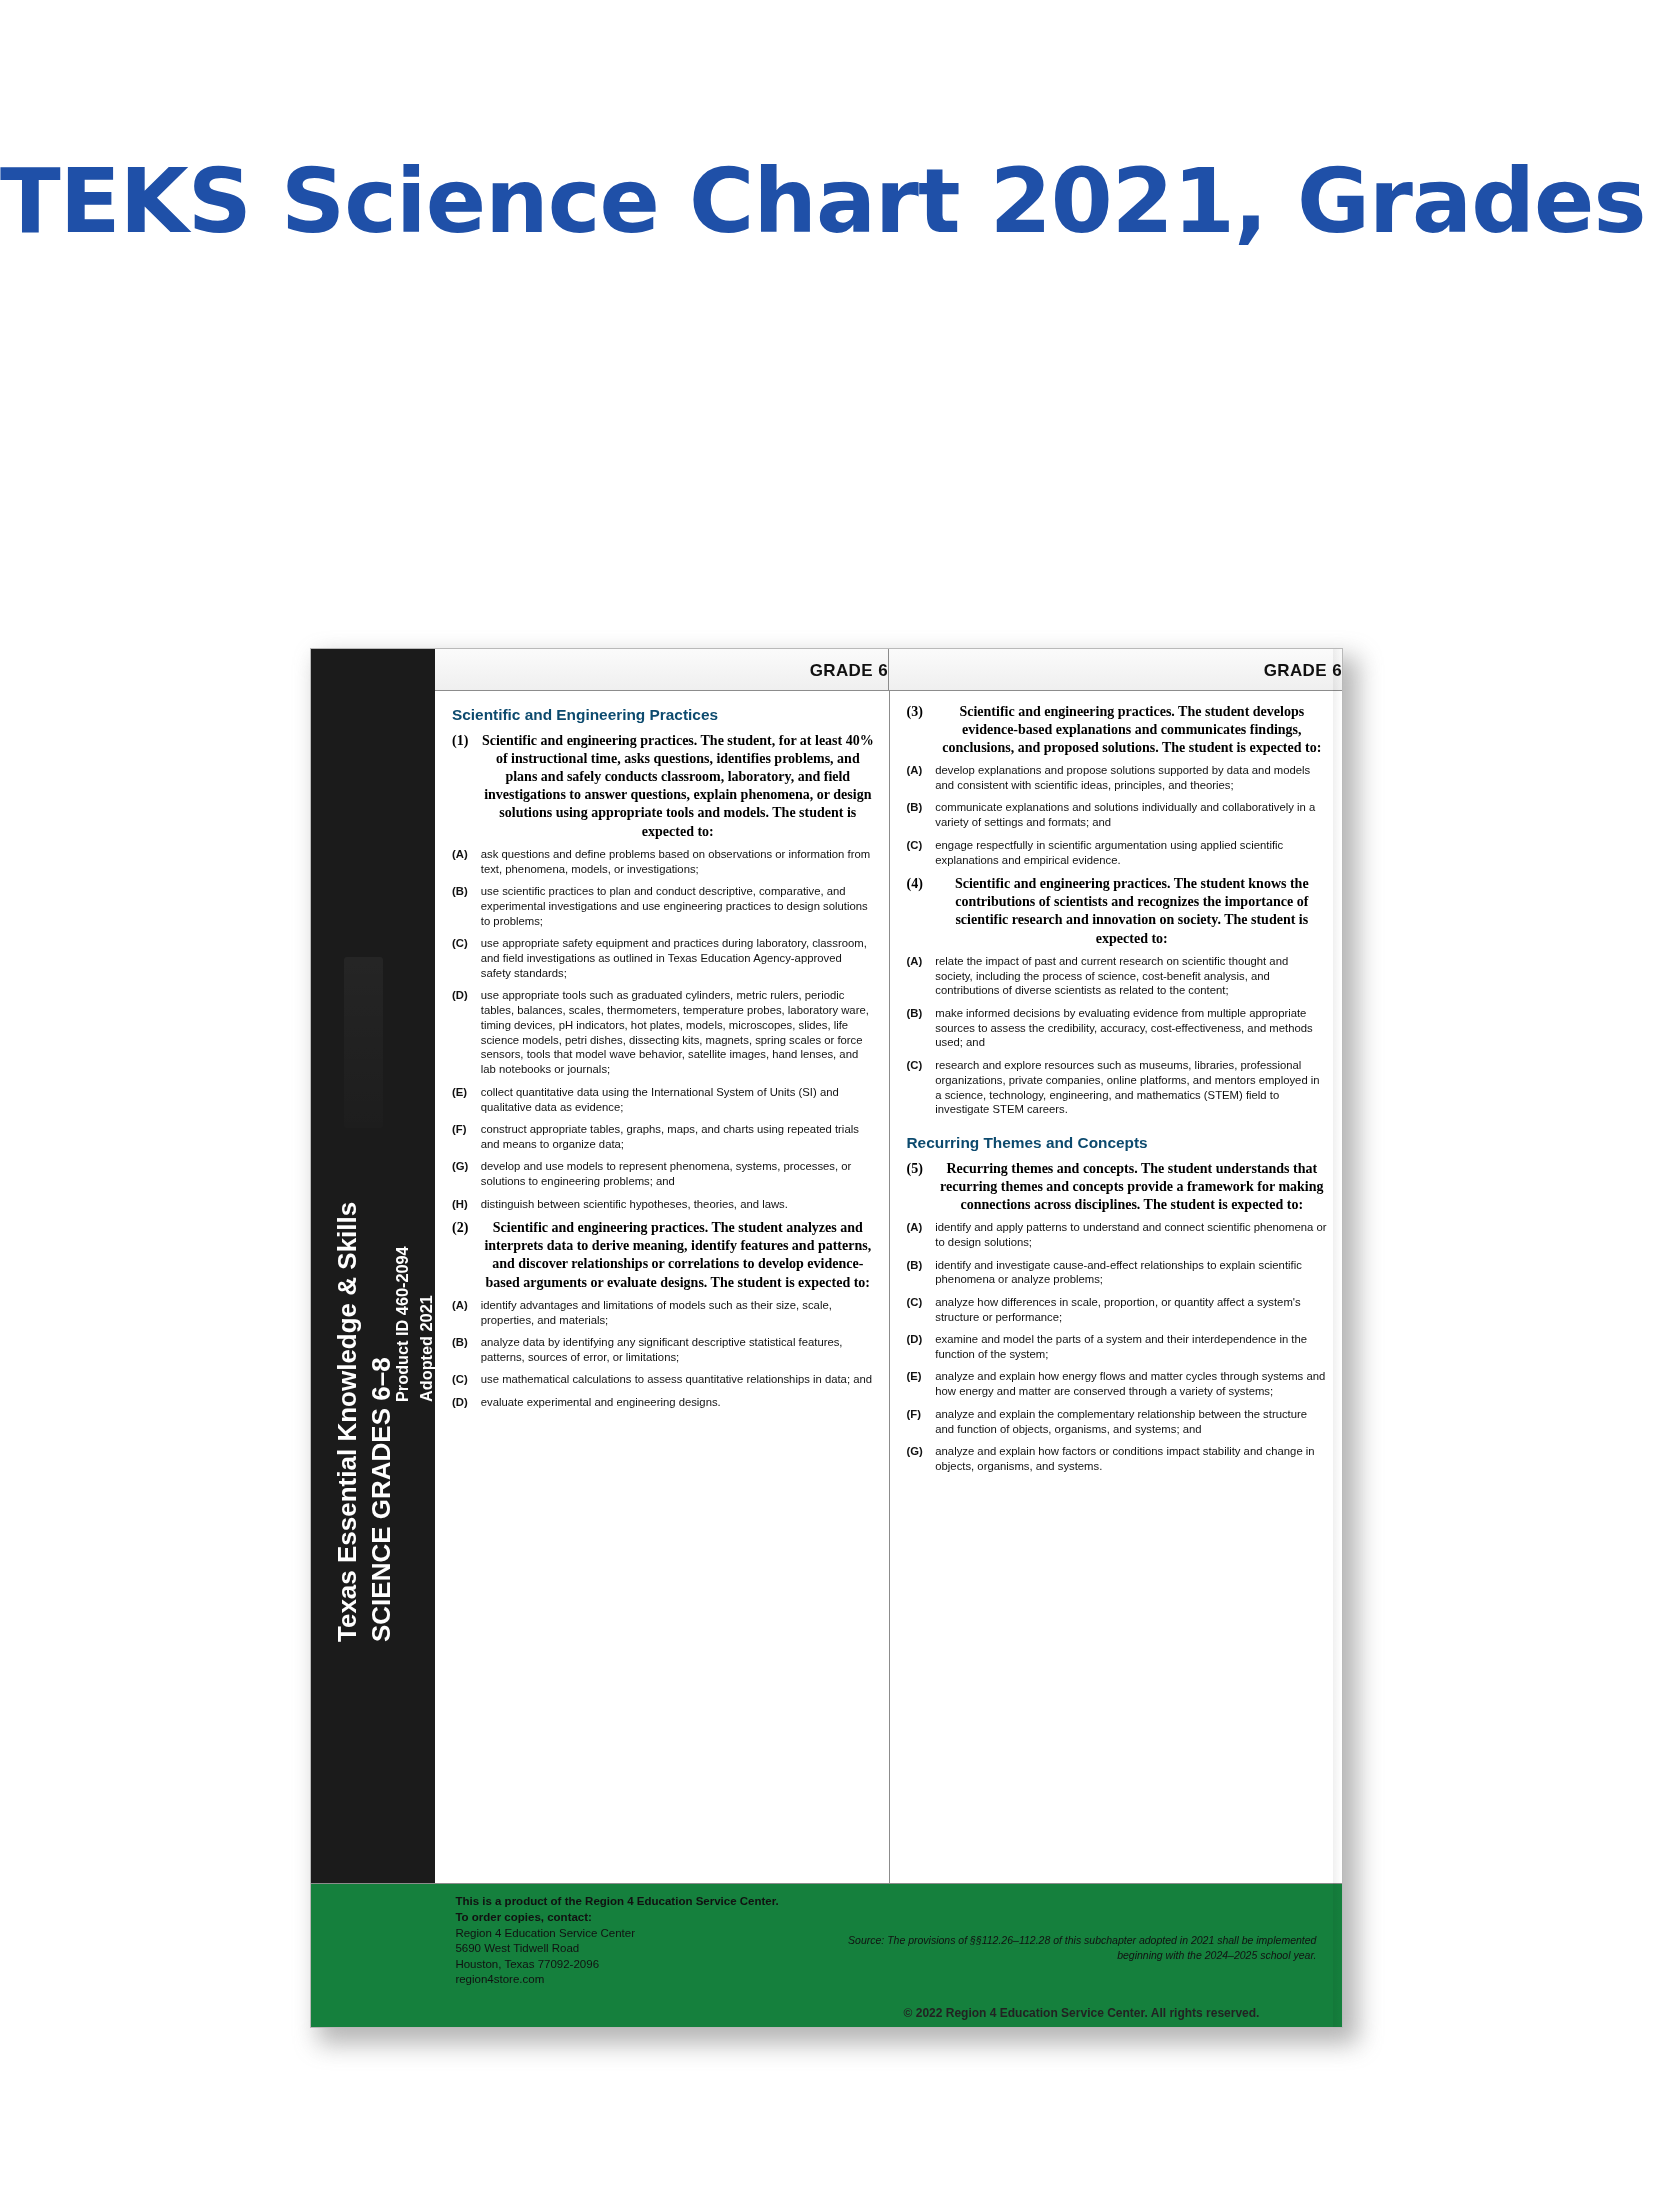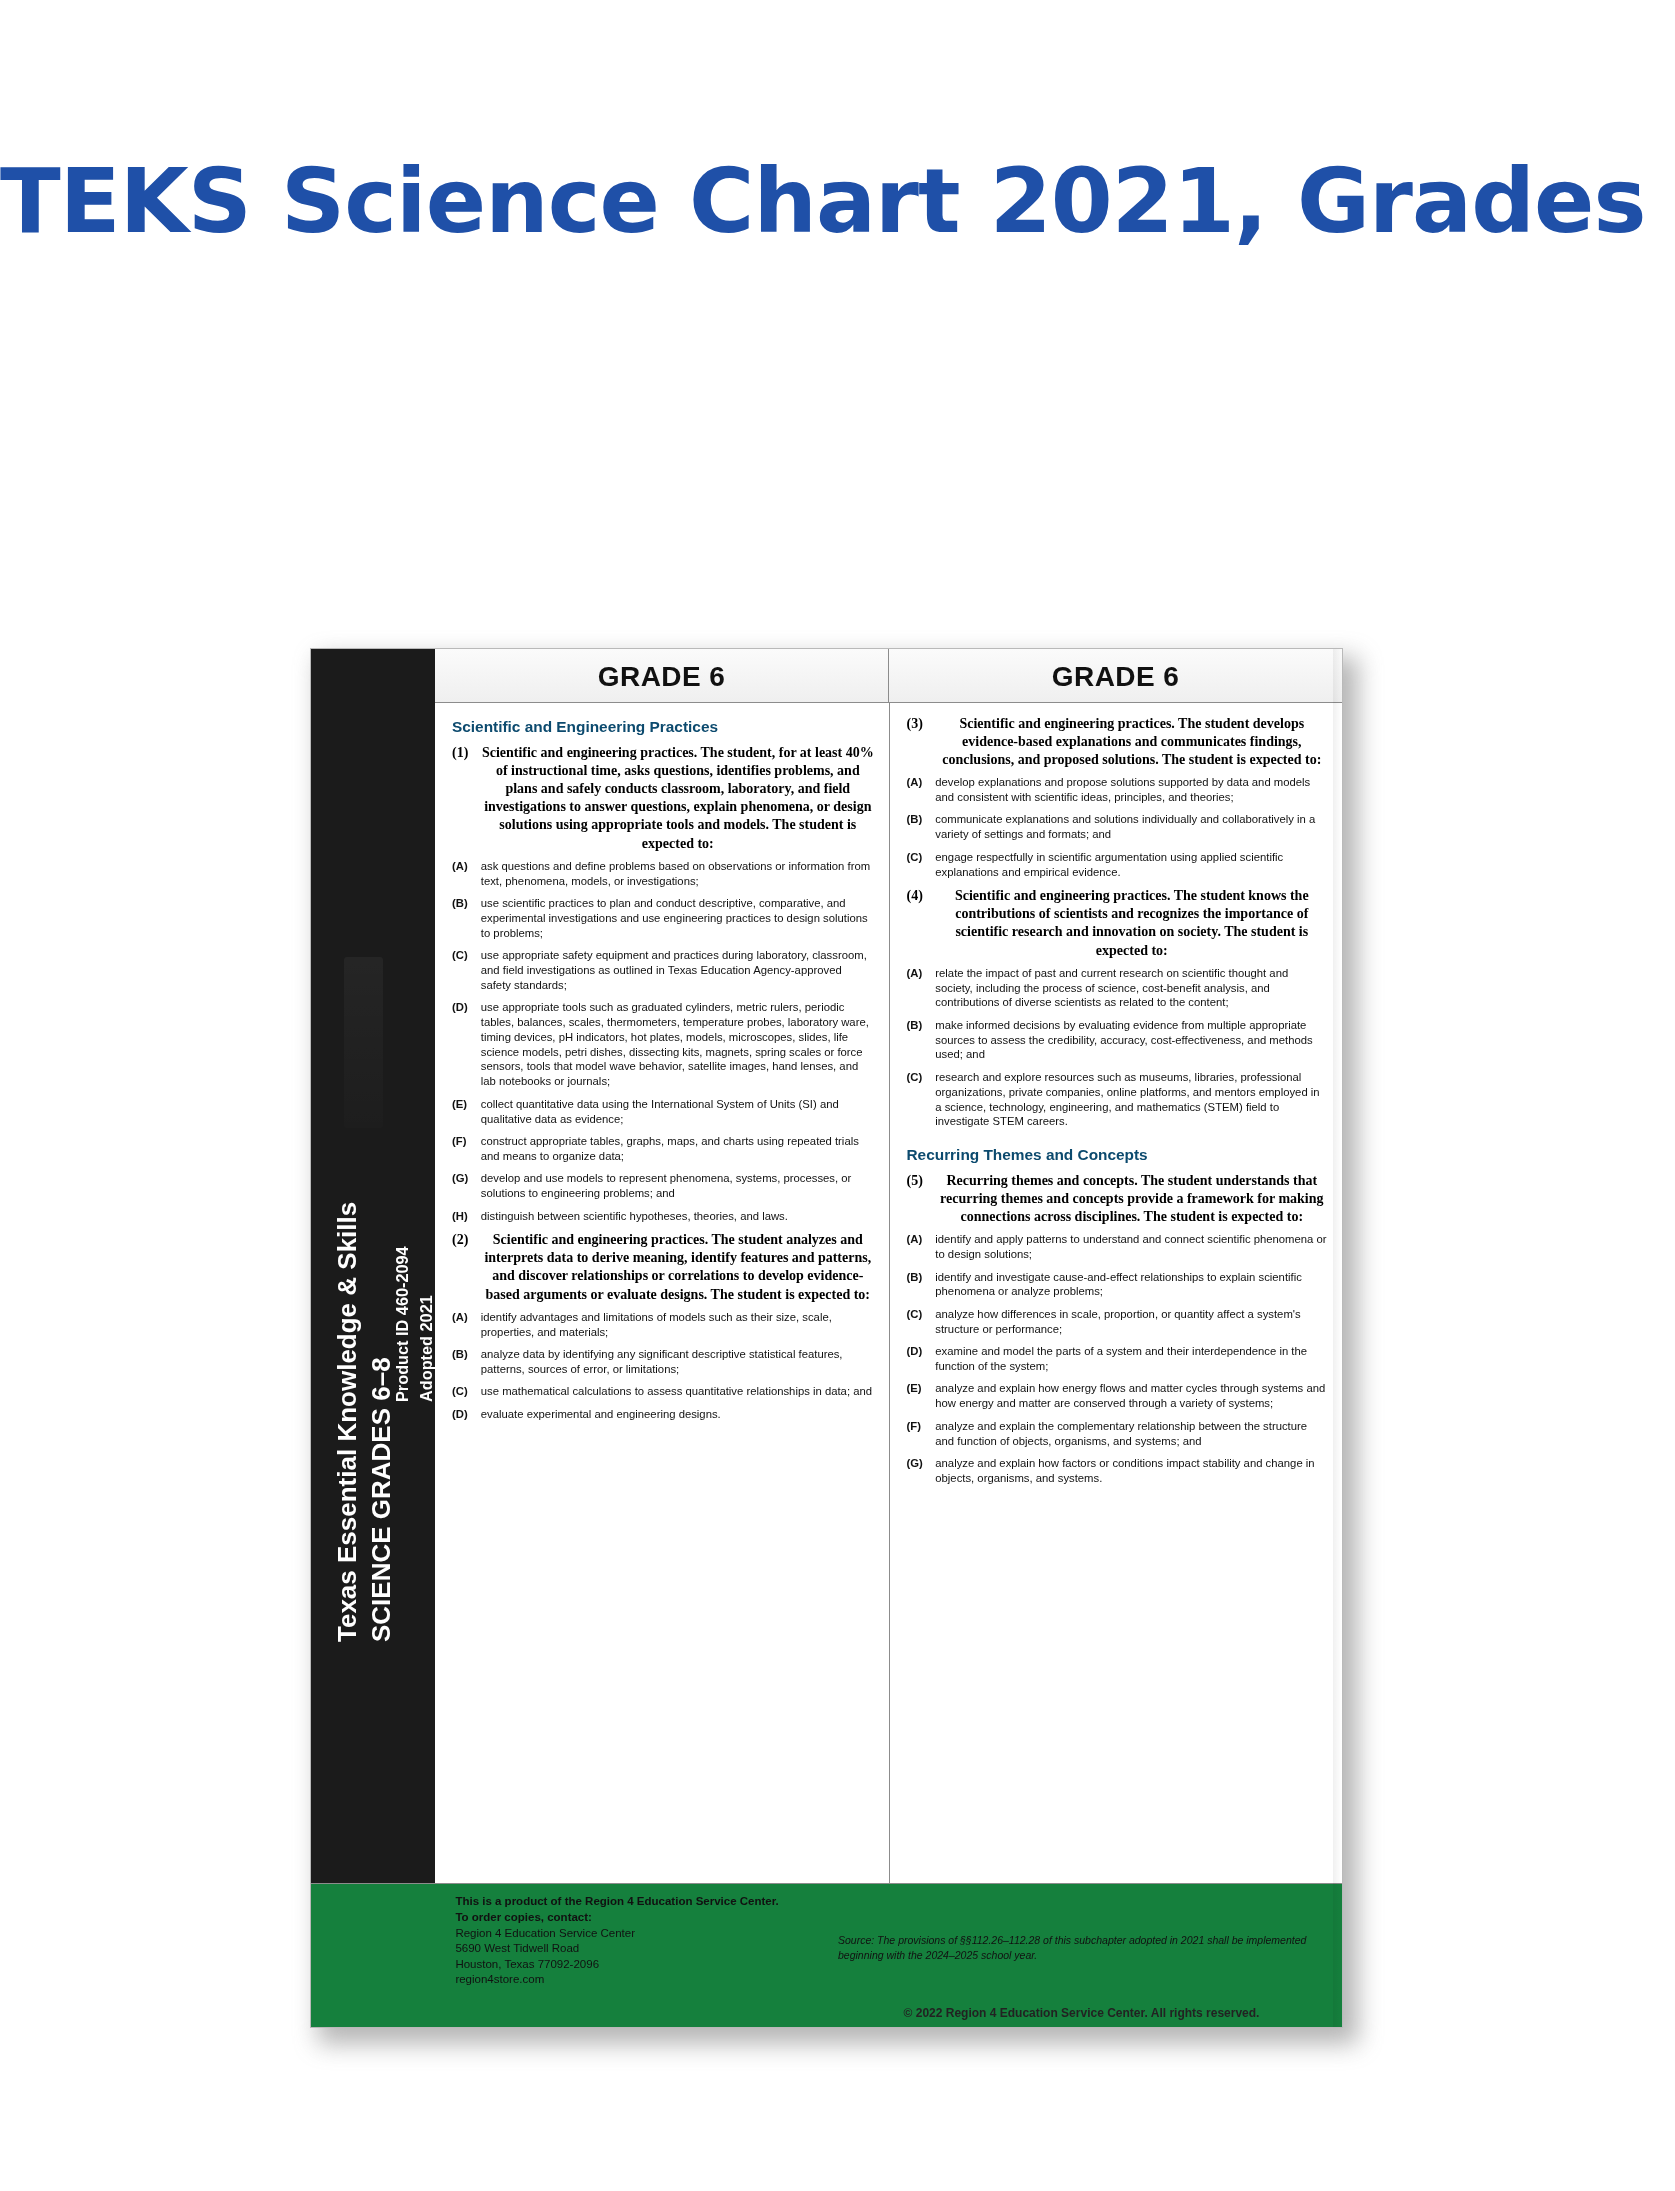--- a/index.html
+++ b/index.html
@@ -119,22 +119,22 @@
     min-width: 0;
   }
   #grade-header-row {
     display: flex;
     border-bottom: 0.9px solid #8c8c8c;
     background: linear-gradient(180deg,#fbfbfb,#efefef);
     flex: 0 0 auto;
   }
   .grade-header {
     flex: 1 1 50%;
-    text-align: center;
-    font-size: 28px;
+    text-align: right;
+    font-size: 17px;
     font-weight: bold;
     padding: 12px 0 8.6px 0;
     color: #111;
     letter-spacing: 0.4px;
   }
   .grade-header + .grade-header { border-left: 0.9px solid #8c8c8c; }
 
   #cols {
     display: flex;
     flex: 1 1 auto;
@@ -215,20 +215,21 @@
     flex: 1 1 auto;
     position: relative;
     font-size: 10.5px;
     color: #111;
   }
   #footer-source {
     font-style: italic;
     line-height: 1.38;
     margin-top: 39px;
     padding-right: 8.6px;
+    text-align: right;
   }
   #footer-copyright {
     position: absolute;
     bottom: -1.7px;
     left: 50%;
     transform: translateX(-50%);
     white-space: nowrap;
     font-size: 12px;
     font-weight: bold;
     color: #222;

